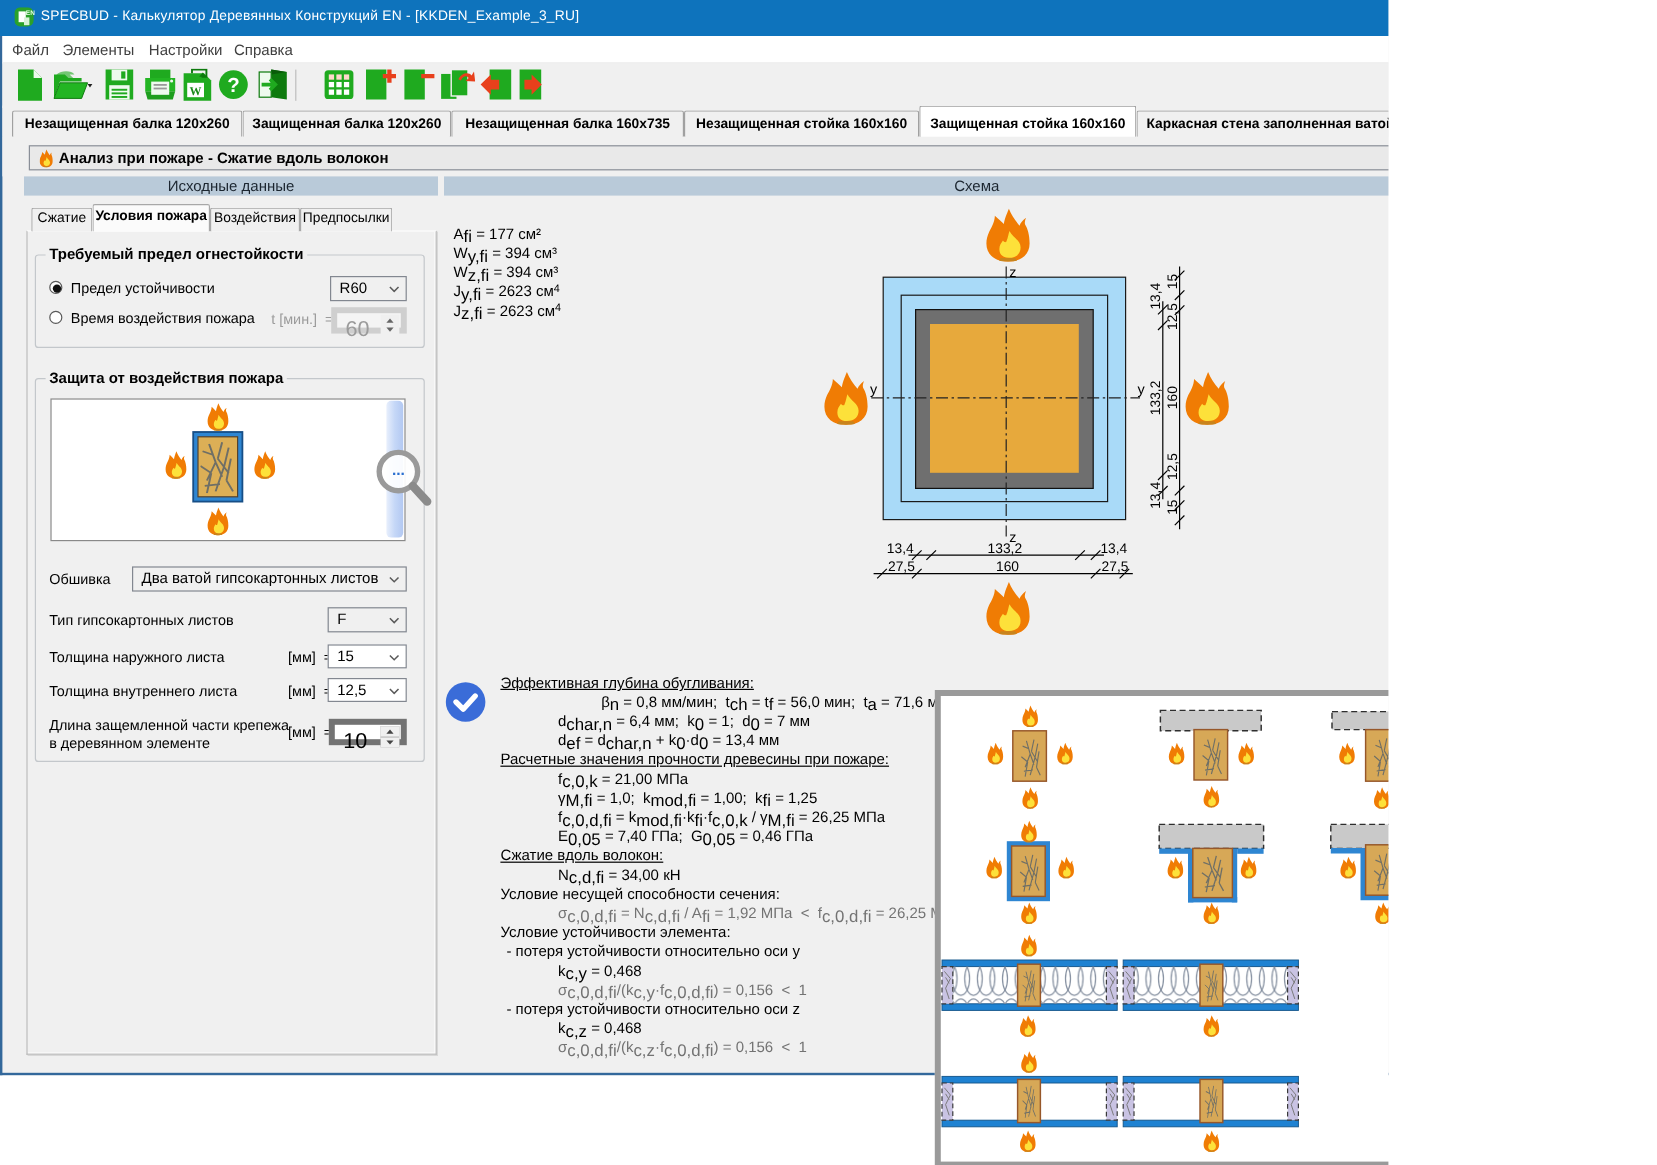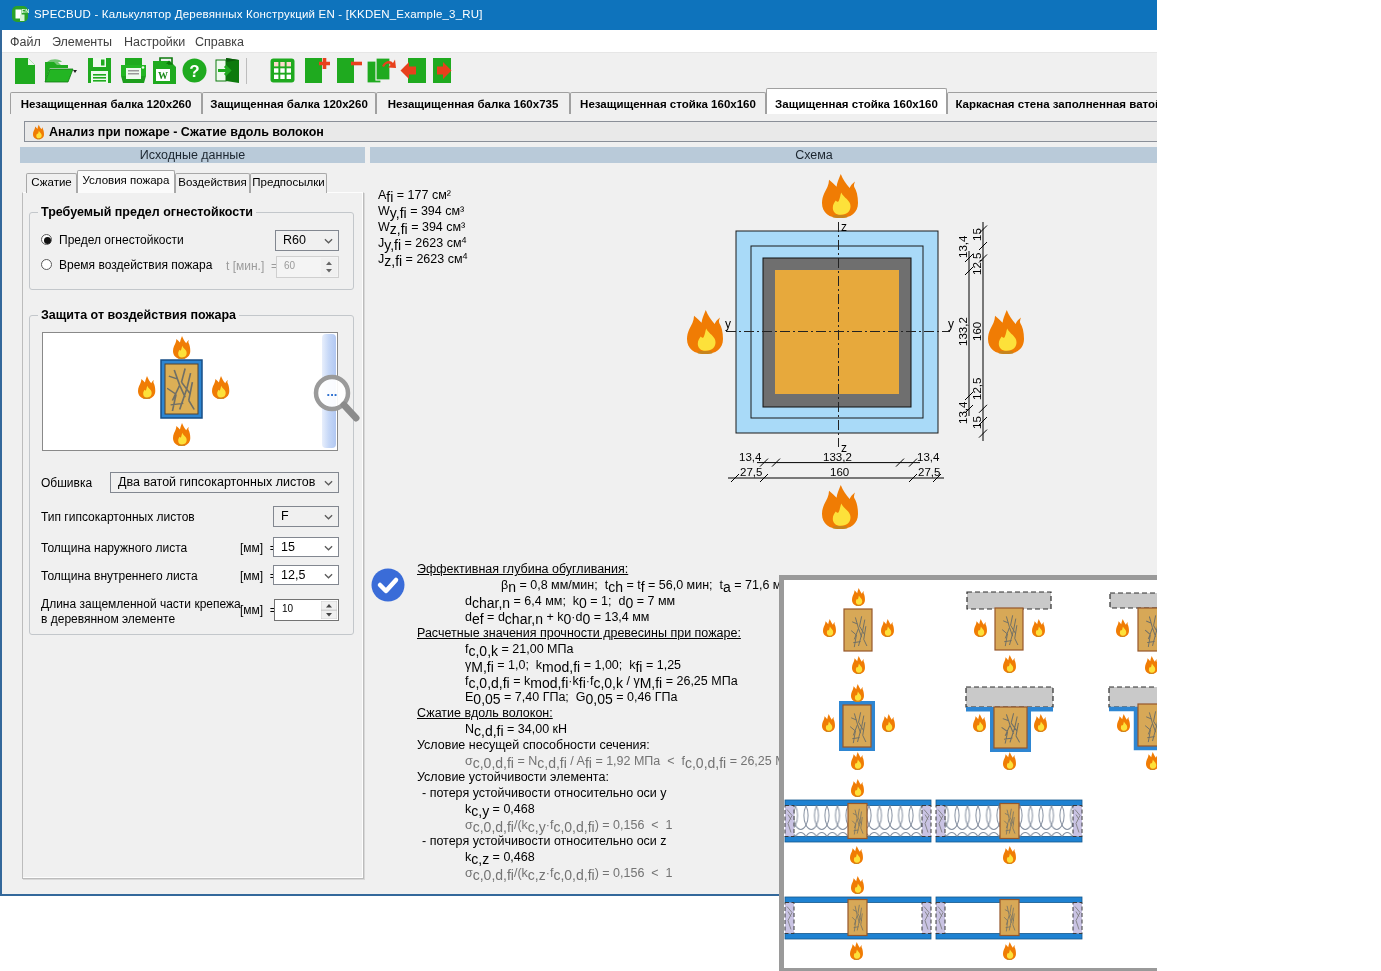--- a/index.html
+++ b/index.html
@@ -29,21 +29,21 @@
 .stab.active { background:#fbfbfb; z-index:4; }
 #lpage { position:absolute; left:20px; top:192px; width:342px; height:687px; background:#f0f0f0; border:1px solid #bcbcbc; border-top:1px solid #fdfdfd; box-shadow: inset -1px -1px 0 #fdfdfd, 1px 1px 0 #d8d8d8; }
 .grp { position:absolute; border:1px solid #c3c7cb; border-radius:3px; }
 .grptitle { position:absolute; font-size:12.5px; font-weight:bold; color:#000; background:#f0f0f0; padding:0 3px; }
 .lbl { position:absolute; font-size:12px; color:#000; }
 .glbl { position:absolute; font-size:12px; color:#9b9b9b; }
 .combo { position:absolute; height:21px; background:#f0f0f0; border:1px solid #828790; font-size:12.5px; color:#000; }
 .combo .tx { position:absolute; left:7px; top:2px; white-space:nowrap; }
 .combo.white { background:#fff; }
 .combo .arr { position:absolute; right:5px; top:7px; width:9px; height:6px; }
-.spin { position:absolute; height:22px; background:#fff; border:1px solid #737373; font-size:10px; }
+.spin { position:absolute; height:22px; background:#fff; border:5px solid #737373; font-size:18px; }
 .spin .tx { position:absolute; left:7px; top:3px; }
 .spin .btns { position:absolute; right:1px; top:1px; width:16px; height:18px; }
 .radio { position:absolute; width:11px; height:11px; border:1px solid #5a5a5a; border-radius:50%; background:#fff; }
 .radio.sel::after { content:""; position:absolute; left:2px; top:2px; width:7px; height:7px; border-radius:50%; background:#111; }
 
 .res { position:absolute; font-size:12.5px; color:#000; white-space:nowrap; }
 .res.blue { color:#737373; }
 .res.und { text-decoration:underline; }
 sub { font-size:14px; vertical-align:-3px; line-height:0; }
 sup { font-size:9px; vertical-align:4px; line-height:0; }
@@ -224,28 +224,28 @@
     </div>
     <svg class="abs" style="left:1243px;top:8px" width="16" height="16" viewBox="0 0 16 16">
       <circle cx="8" cy="8" r="8" fill="#19b219"></circle>
       <text x="8" y="12.5" text-anchor="middle" font-size="12" font-weight="bold" fill="#fff" font-family="Liberation Sans">?</text>
     </svg>
   </div>
   <div class="hdrbar" style="left:18px;width:345px;">Исходные данные</div>
   <div class="hdrbar" style="left:368px;width:888px;">Схема</div>
   <div id="lpage"></div>
   <div class="stab" style="left:24px;top:173px;width:51px;height:20px;padding-top:2px;">Сжатие</div>
-  <div class="stab active" style="left:75px;top:170px;width:98px;height:23px;padding-top:3px;">Условия пожара</div>
+  <div class="stab active" style="left:75px;top:170px;width:98px;height:23px;padding-top:3px;font-weight:bold;">Условия пожара</div>
   <div class="stab" style="left:173px;top:173px;width:75px;height:20px;padding-top:2px;">Воздействия</div>
   <div class="stab" style="left:248px;top:173px;width:77px;height:20px;padding-top:2px;">Предпосылки</div>
 
   <div class="grp" style="left:27px;top:212px;width:325px;height:78px;"></div>
   <div class="grptitle" style="left:36px;top:205px;">Требуемый предел огнестойкости</div>
   <div class="radio sel" style="left:39px;top:234px;"></div>
-  <div class="lbl" style="left:57px;top:233px;">Предел огнестойкости</div>
+  <div class="lbl" style="left:57px;top:233px;">Предел устойчивости</div>
   <div class="combo" style="left:273px;top:230px;width:64px;">
     <div class="tx">R60</div>
     <svg class="arr" viewBox="0 0 10 6">
           <path d="M1 1 L5 5 L9 1" fill="none" stroke="#5a5a5a" stroke-width="1.4"></path>
         </svg>
   </div>
   <div class="radio" style="left:39px;top:259px;"></div>
   <div class="lbl" style="left:57px;top:258px;">Время воздействия пожара</div>
   <div class="glbl" style="left:224px;top:259px;">t [мин.]&nbsp; =</div>
   <div class="spin" style="left:274px;top:256px;width:63px;border-color:#cfcfcf;background:#f4f4f4;color:#9b9b9b;">

